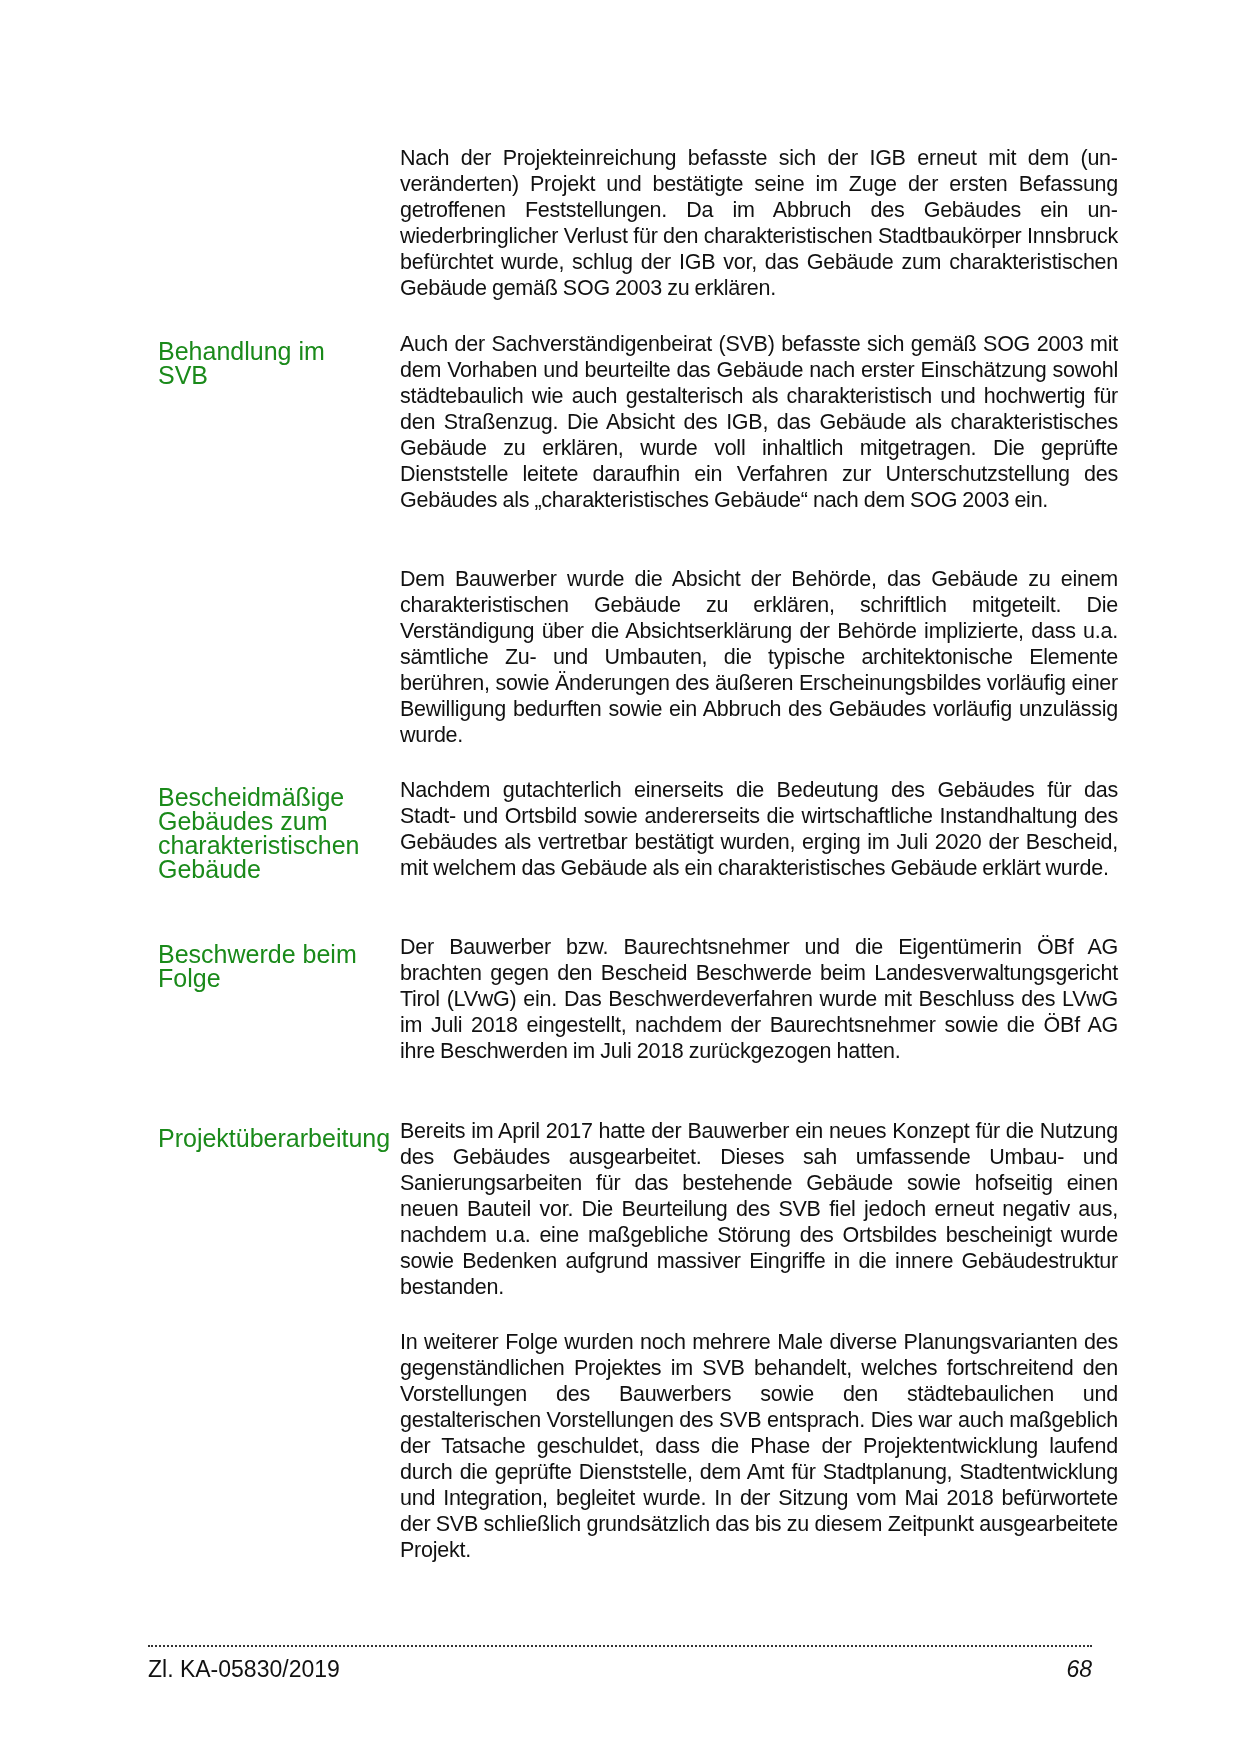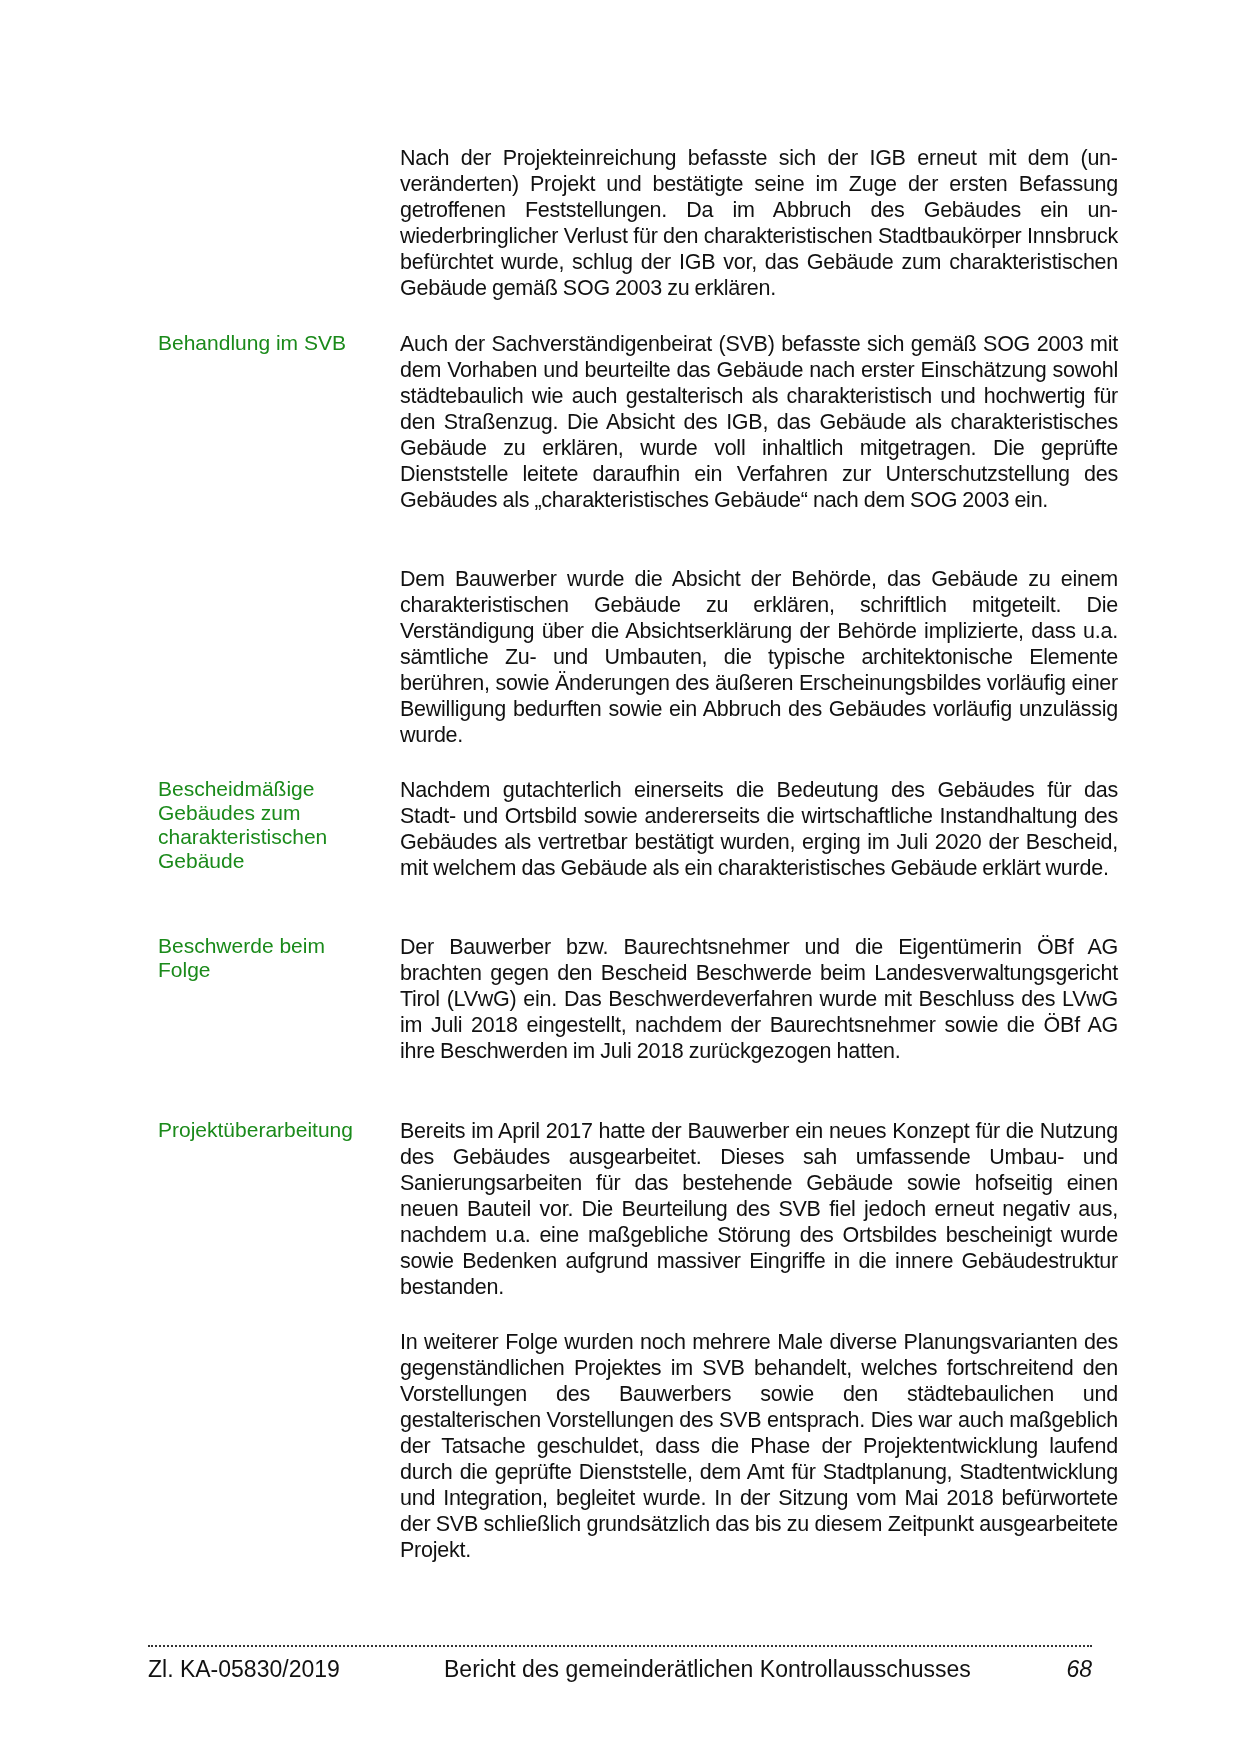--- a/index.html
+++ b/index.html
@@ -23,24 +23,24 @@
       height: 1498px;
     }
     .section {
       position: absolute;
       left: 158px;
       width: 960px;
     }
     .margin-label {
       position: absolute;
       left: 0;
-      top: 0;
+      top: 8px;
       width: 200px;
       color: #1a8a1a;
-      font-size: 21px;
+      font-size: 25px;
       line-height: 24px;
     }
     .body-text {
       position: absolute;
       left: 242px;
       top: 0;
       width: 718px;
       font-size: 21.5px;
       line-height: 26px;
       text-align: justify;
@@ -117,17 +117,16 @@
   </div>
 
   <div class="section" style="top:1329px;">
     <div class="body-text">In weiterer Folge wurden noch mehrere Male diverse Planungsvarian­ten des gegenständlichen Projektes im SVB behandelt, welches fort­schreitend den Vorstellungen des Bauwerbers sowie den städtebauli­chen und gestalterischen Vorstellungen des SVB entsprach. Dies war auch maßgeblich der Tatsache geschuldet, dass die Phase der Projekt­entwicklung laufend durch die geprüfte Dienststelle, dem Amt für Stadt­planung, Stadtentwicklung und Integration, begleitet wurde. In der Sit­zung vom Mai 2018 befürwortete der SVB schließlich grundsätzlich das bis zu diesem Zeitpunkt ausgearbeitete Projekt.</div>
   </div>
 
   <div class="footer-rule"></div>
 
   <div class="footer">
     <span class="footer-left">Zl. KA-05830/2019</span>
-    <span class="footer-center">Bericht des gemeinderätlichen Kontrollausschusses</span>
     <span class="footer-right">68</span>
   </div>
 
 </div>
 
 </body></html>

